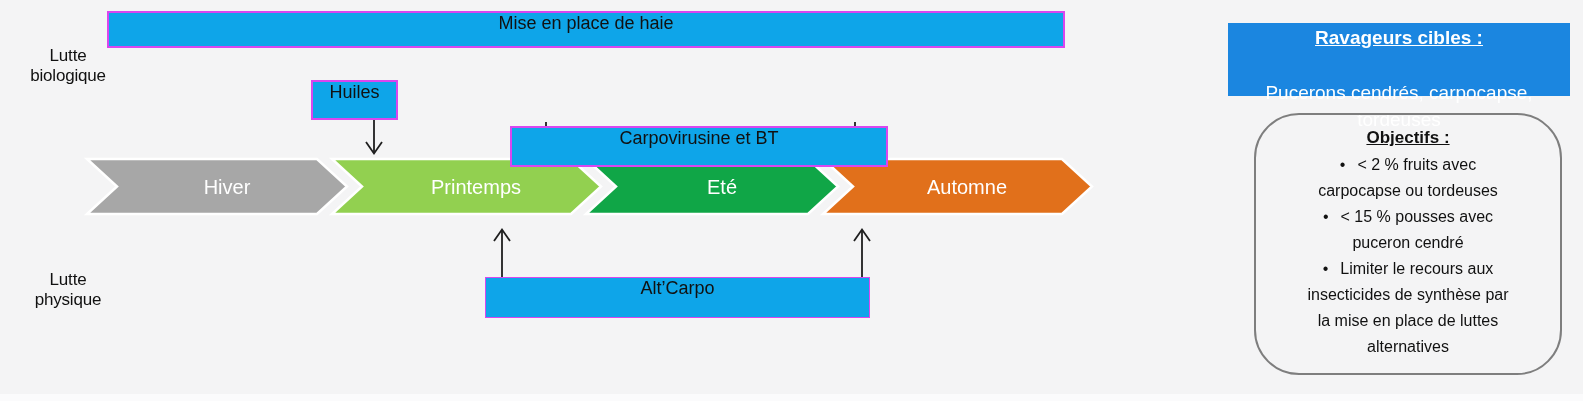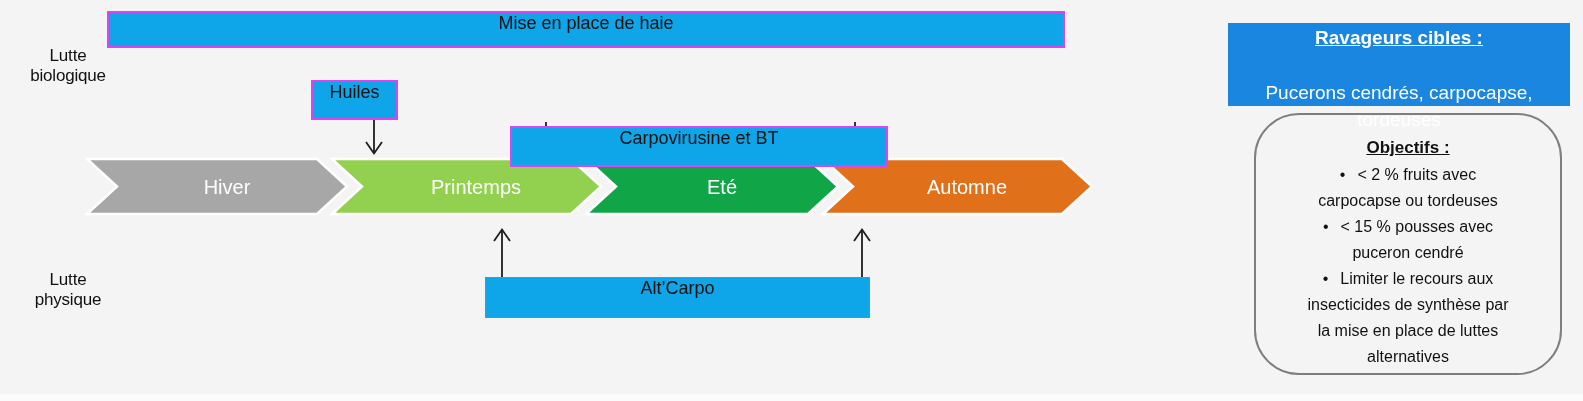--- a/index.html
+++ b/index.html
@@ -29,31 +29,31 @@
   #label-bio  { left:8px;  top:46px; }
   #label-phys { left:8px;  top:270px; }
 
   .season-text {
     fill:#FFFFFF; font-size:20px; text-anchor:middle;
     font-family:"Liberation Sans", sans-serif;
   }
   .arrow { stroke:#1f1f1f; stroke-width:1.8; fill:none; }
 
   .ravageurs {
-    position:absolute; left:1228px; top:23px; width:342px; height:83px;
+    position:absolute; left:1228px; top:23px; width:342px; height:73px;
     color:#FFFFFF; text-align:center; font-size:19px; line-height:27px;
     box-sizing:border-box; padding-top:1px;
   }
   .ravageurs .title { font-weight:bold; text-decoration:underline; }
   .pre { white-space:pre-line;margin-top:28px; }
 
   .objectifs {
     position:absolute; left:1254px; top:113px; width:308px; height:262px;
     border:2px solid #7E7E7E; border-radius:45px; box-sizing:border-box;
-    text-align:center; padding-top:19px;
+    text-align:center; padding-top:9px;
   }
   .objectifs .title { font-weight:bold; text-decoration:underline; font-size:17px; line-height:28px; }
   .obj-item { font-size:16px; line-height:26px; }
   .obj-item .bullet { margin-right:12px; }
 </style>
 </head>
 <body>
 
 <div class="canvas">
 

